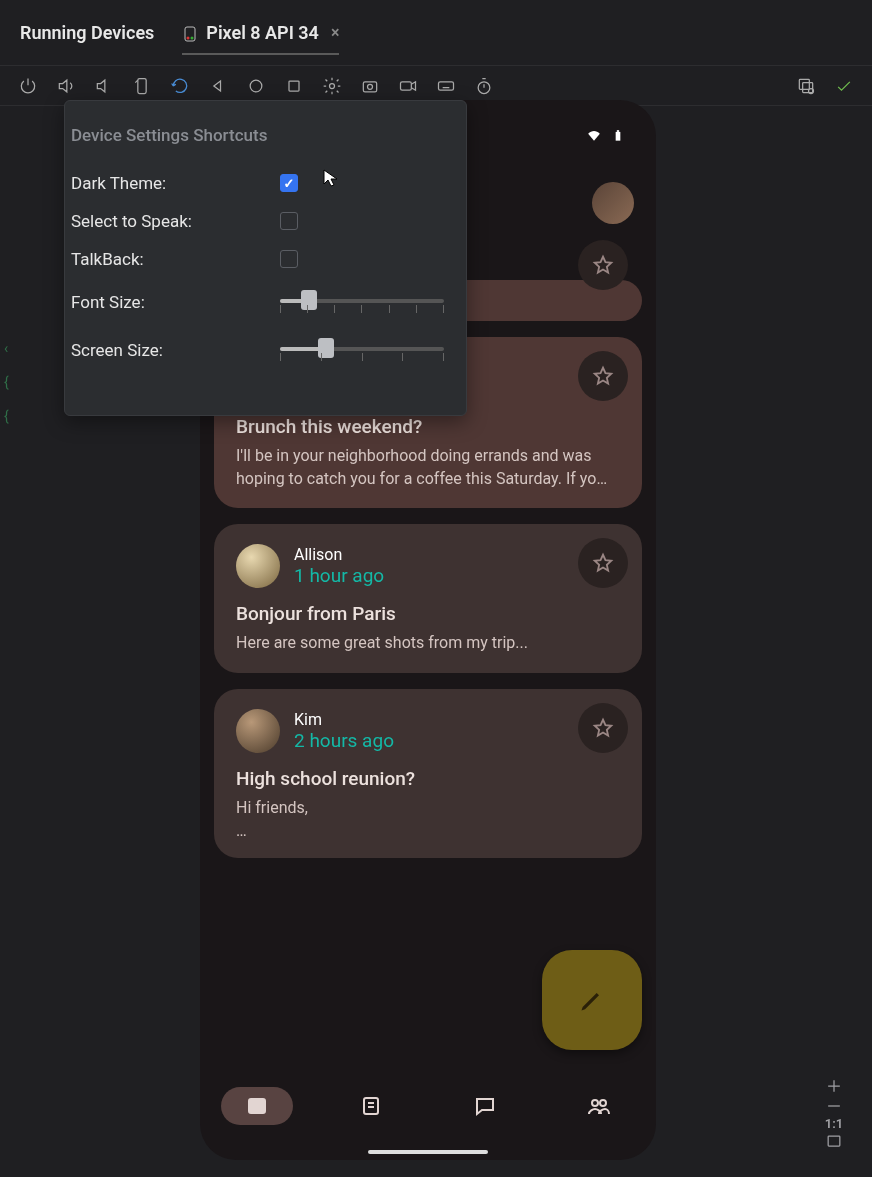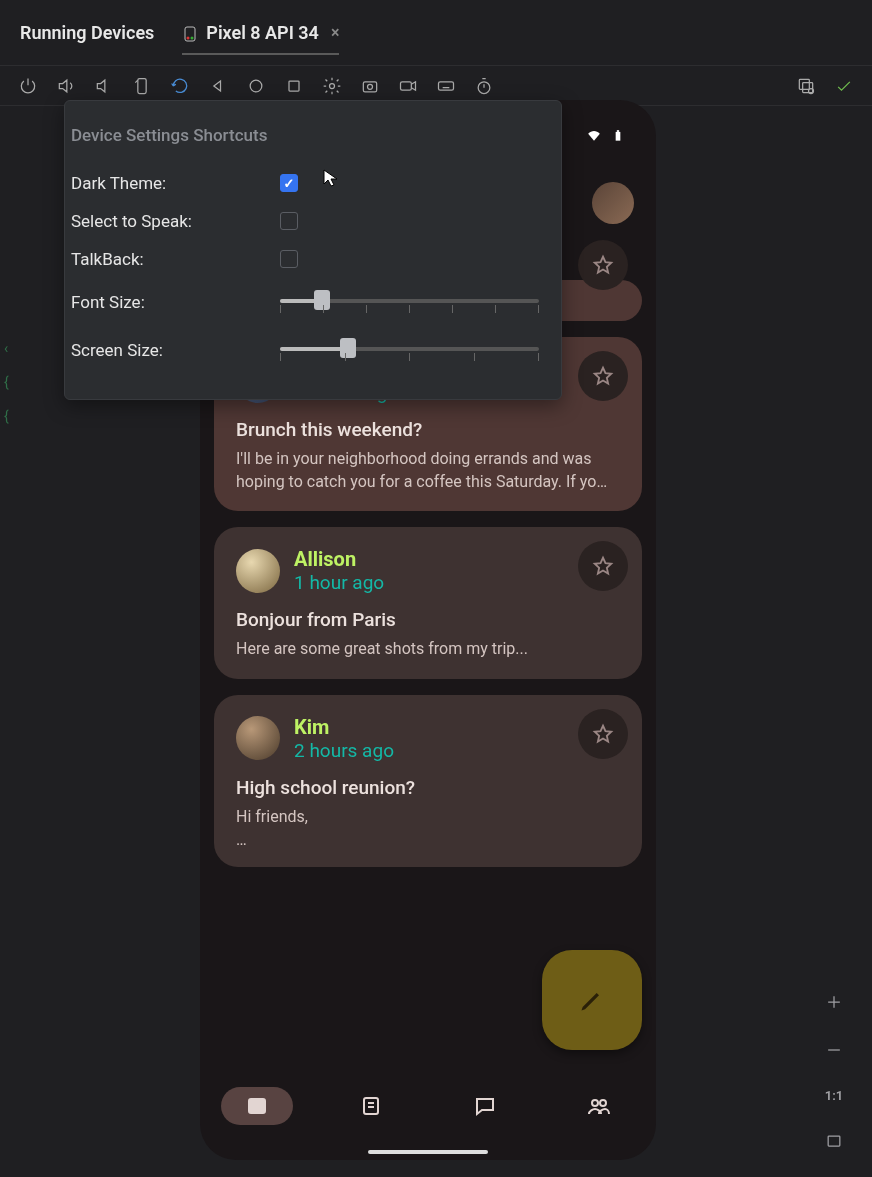--- a/index.html
+++ b/index.html
@@ -45,25 +45,25 @@
   }
   .toolbar .spacer { flex:1; }
   .tb-icon { width:20px; height:20px; color:#aaa; cursor:pointer; display:flex; align-items:center; justify-content:center;}
   .tb-icon svg { width:20px; height:20px; stroke:#aaa; fill:none; stroke-width:1.5;}
   .tb-icon.active svg { stroke:#4a8fd9; }
   .tb-check svg { stroke:#6fbb4e; }
   
   .settings-popup {
     position:absolute;
     left:64px; top:100px;
-    width:498px;
+    width:403px;
     background:#2b2d30;
     border:1px solid #383a3e;
     border-radius:6px;
-    padding:24px 22px 26px 0;
+    padding:24px 22px 42px 0;
     box-shadow:0 6px 20px rgba(0,0,0,.4);
     z-index:50;
   }
   .settings-title { color:#8a8d93; font-size:17px; font-weight:500; margin-left:6px; margin-bottom:28px; }
   .settings-row { display:flex; align-items:center; margin-bottom:18px; }
   .settings-label { width:215px; padding-left:6px; font-size:17px; font-weight:400; color:#e6e6e6; }
   .checkbox {
     width:18px; height:18px; border:1.5px solid #5a5d63; border-radius:3px;
     display:flex; align-items:center; justify-content:center; cursor:pointer;
   }
@@ -96,21 +96,21 @@
   }
   .cards { position:absolute; top:180px; left:14px; right:14px; display:flex; flex-direction:column; gap:16px;}
   .card {
     background:#3e3231; border-radius:24px; padding:20px 22px 18px; position:relative;
   }
   .card.pinned { background:#4f3734; }
   .card-head { display:flex; align-items:center; gap:14px; margin-bottom:14px;}
   .avatar { width:44px; height:44px; border-radius:50%; background:radial-gradient(circle at 35% 30%,#7a8fb5,#2d3a56);}
   .avatar.a2{ background:radial-gradient(circle at 35% 30%,#e8d8b0,#7a653e);}
   .avatar.a3{ background:radial-gradient(circle at 35% 30%,#b89878,#4a3a2a);}
-  .sender { font-size:20px; font-weight:700; color:#bef264;}
+  .sender { font-size:16px; font-weight:400; color:#ffffff;}
   .ago { font-size:19px; color:#14b8a6;}
   .star-btn {
     position:absolute; top:14px; right:14px; width:50px; height:50px; border-radius:50%;
     background:#2a2221; display:flex; align-items:center; justify-content:center; cursor:pointer;
   }
   .star-btn svg{ width:22px; height:22px; fill:none; stroke:#9a8684; stroke-width:2;}
   .subject { font-size:19px; font-weight:500; color:#ece1dd; margin-bottom:6px;}
   .preview { font-size:16px; color:#d4c5c1; line-height:1.45;}
   .ellipsis{ color:#d4c5c1; font-size:16px; margin-top:2px;}
   .truncated-card{ background:#4f3734; border-radius:24px; padding:6px 22px 14px; color:#d4c5c1;}
@@ -122,21 +122,21 @@
   .fab svg{ width:28px; height:28px; fill:#2a2008;}
   .bottom-nav {
     position:absolute; bottom:22px; left:0; right:0; height:64px; display:flex; justify-content:space-around; align-items:center;
   }
   .nav-item { width:72px; height:38px; border-radius:20px; display:flex; align-items:center; justify-content:center; cursor:pointer;}
   .nav-item.selected { background:#584341;}
   .nav-item svg{ width:24px; height:24px; stroke:#e2d5d2; fill:none; stroke-width:2;}
   .nav-item.selected svg{ fill:#e2d5d2; stroke:#e2d5d2;}
   .home-indicator{ position:absolute; bottom:6px; left:50%; transform:translateX(-50%); width:120px; height:4px; background:#ddd; border-radius:2px;}
   
-  .right-rail { position:absolute; right:14px; top:0; bottom:0; width:48px; display:flex; flex-direction:column; align-items:center; justify-content:flex-end; gap:28px; padding-bottom:26px;}
+  .right-rail { position:absolute; right:14px; top:0; bottom:0; width:48px; display:flex; flex-direction:column; align-items:center; justify-content:flex-end; padding-bottom:26px;}
   .right-rail .ritem { color:#a0a0a4; font-size:13px; display:flex; align-items:center; justify-content:center; cursor:pointer;}
   .right-rail svg{ width:20px; height:20px; stroke:#a0a0a4; fill:none; stroke-width:1.5;}
   .left-stripe{ position:absolute; left:0; top:340px; display:flex; flex-direction:column; gap:18px; padding-left:4px;}
   .left-stripe span{ color:#2f6e48; font-size:14px; }
 </style>
 </head>
 <body>
 
 <div class="tab-row">
   <div class="tab">

